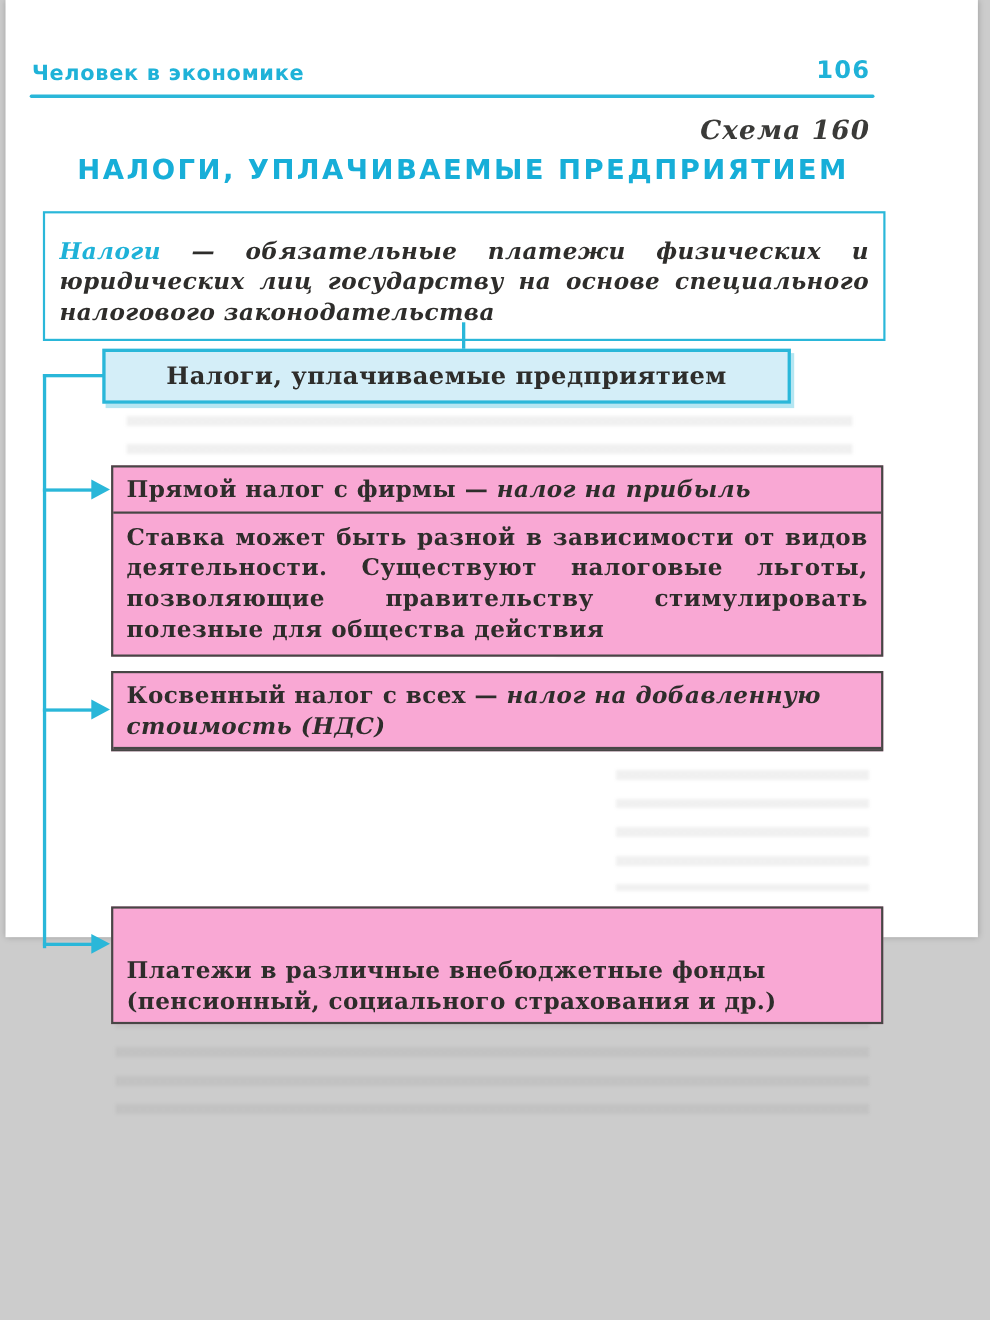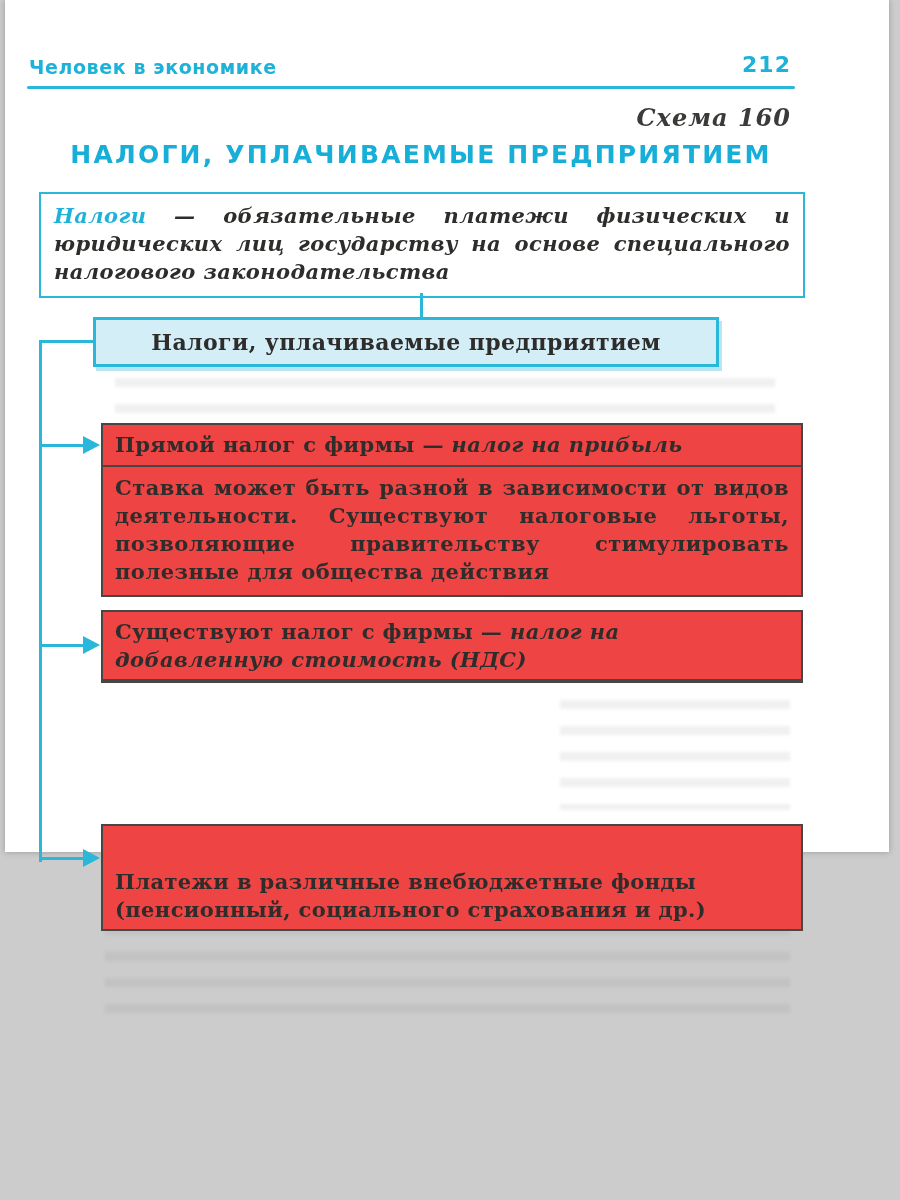--- a/index.html
+++ b/index.html
@@ -44,21 +44,21 @@
   .page-title{
     position:absolute;left:28px;top:140px;width:776px;
     text-align:center;
     font-family:"DejaVu Sans", sans-serif;
     font-weight:bold;font-size:25px;letter-spacing:2.2px;
     color:#17aed8;
   }
   .def-box{
     position:absolute;left:34px;top:192px;width:736px;min-height:80px;
     border:2.5px solid #2ab7d9;
-    padding:8px 13px 10px 13px;
+    padding:20px 13px 10px 13px;
     font-size:21px;font-weight:bold;font-style:italic;
     color:#2e2d2b;line-height:1.33;text-align:justify;
     letter-spacing:.4px;
     background:#fff;
   }
   .def-box .term{color:#1fb2d8;}
   .conn-v1{position:absolute;left:415px;top:293px;width:3px;height:26px;background:#2ab7d9;}
   .conn-h0{position:absolute;left:34px;top:340px;width:56px;height:3px;background:#2ab7d9;}
   .trunk{position:absolute;left:34px;top:340px;width:3px;height:522px;background:#2ab7d9;}
   .root-box{
@@ -70,21 +70,21 @@
   }
   .arrow{position:absolute;left:34px;width:64px;height:18px;}
   .arrow .shaft{position:absolute;left:0;top:7.5px;width:46px;height:3px;background:#2ab7d9;}
   .arrow .head{
     position:absolute;left:44px;top:0;width:0;height:0;
     border-top:9px solid transparent;border-bottom:9px solid transparent;
     border-left:17px solid #2ab7d9;
   }
   .branch{
     position:absolute;left:96px;width:698px;
-    border:2px solid #474645;background:#ef4444;
+    border:2px solid #474645;background:#f9a8d4;
     color:#2e2d2b;
   }
   .branch-title{
     padding:6px 12px;
     font-size:21px;font-weight:bold;letter-spacing:.4px;line-height:1.32;
     border-bottom:2px solid #474645;
   }
   .branch.solo .branch-title{border-bottom:none;margin-top:36px;}
   .branch-title em{font-style:italic;}
   .branch-body{
@@ -98,21 +98,21 @@
 
 <div class="page">
 
   <div class="bleed" style="left:420px;top:225px;width:355px;height:66px;"></div>
   <div class="bleed" style="left:110px;top:378px;width:660px;height:40px;"></div>
   <div class="bleed" style="left:500px;top:562px;width:285px;height:42px;"></div>
   <div class="bleed" style="left:555px;top:700px;width:230px;height:110px;"></div>
   <div class="bleed" style="left:100px;top:900px;width:685px;height:120px;"></div>
 
   <div class="hdr-left">Человек в экономике</div>
-  <div class="hdr-num">212</div>
+  <div class="hdr-num">106</div>
   <div class="hdr-rule"></div>
 
   <div class="schema-label">Схема 160</div>
   <div class="page-title">НАЛОГИ, УПЛАЧИВАЕМЫЕ ПРЕДПРИЯТИЕМ</div>
 
   <div class="def-box"><span class="term">Налоги</span><span> — обязательные платежи физических и юридических лиц государству на основе специального налогового законодательства</span></div>
 
   <div class="conn-v1"></div>
 
   <div class="root-box">
@@ -134,20 +134,20 @@
       <i class="shaft"></i>
       <i class="head"></i>
     </div>
 
   <section class="branch" style="top:423px;">
     <div class="branch-title"><span>Прямой налог с фирмы — </span><em>налог на прибыль</em></div>
     <div class="branch-body">Ставка может быть разной в зависимости от видов деятельности. Существуют налоговые льготы, позволяющие правительству стимулировать полезные для общества действия</div>
   </section>
 
   <section class="branch" style="top:610px;">
-    <div class="branch-title"><span>Существуют налог с фирмы — </span><em>налог на добавленную стоимость (НДС)</em></div>
+    <div class="branch-title"><span>Косвенный налог с всех — </span><em>налог на добавленную стоимость (НДС)</em></div>
   </section>
 
   <section class="branch solo" style="top:824px;">
     <div class="branch-title"><span>Платежи в различные внебюджетные фонды (пенсионный, социального страхования и др.)</span><em></em></div>
   </section>
 
 </div>
 
 </body></html>

